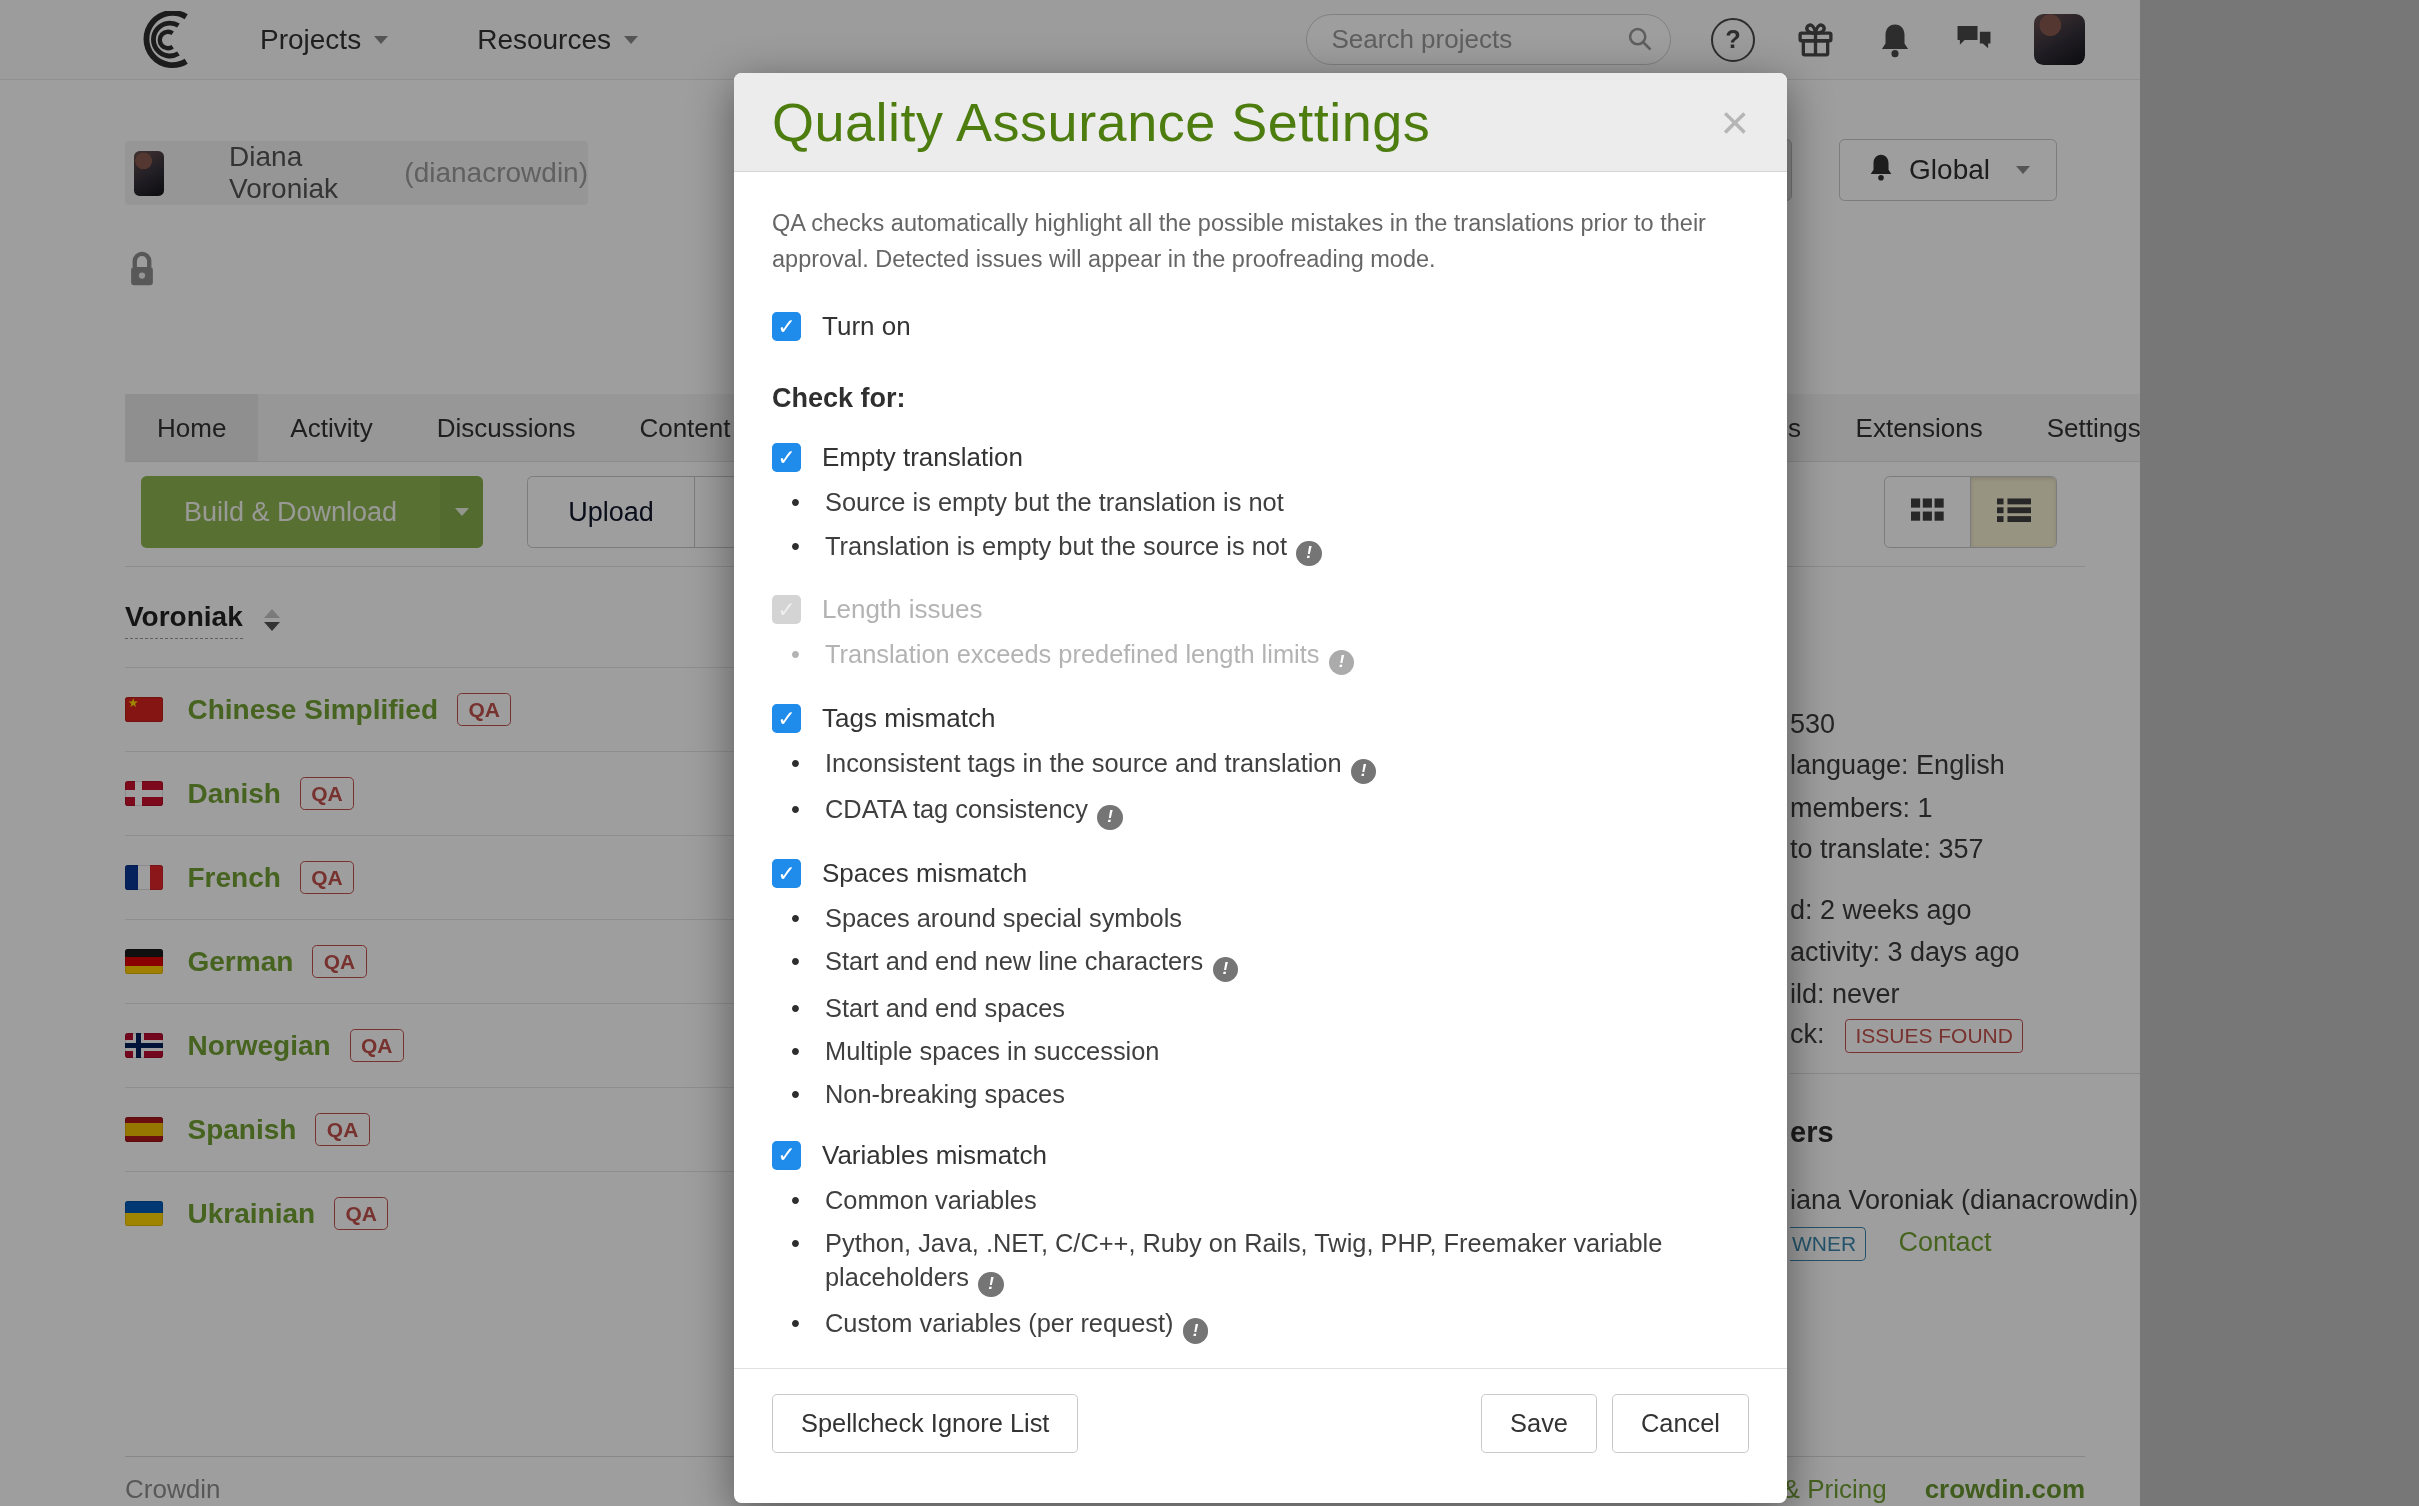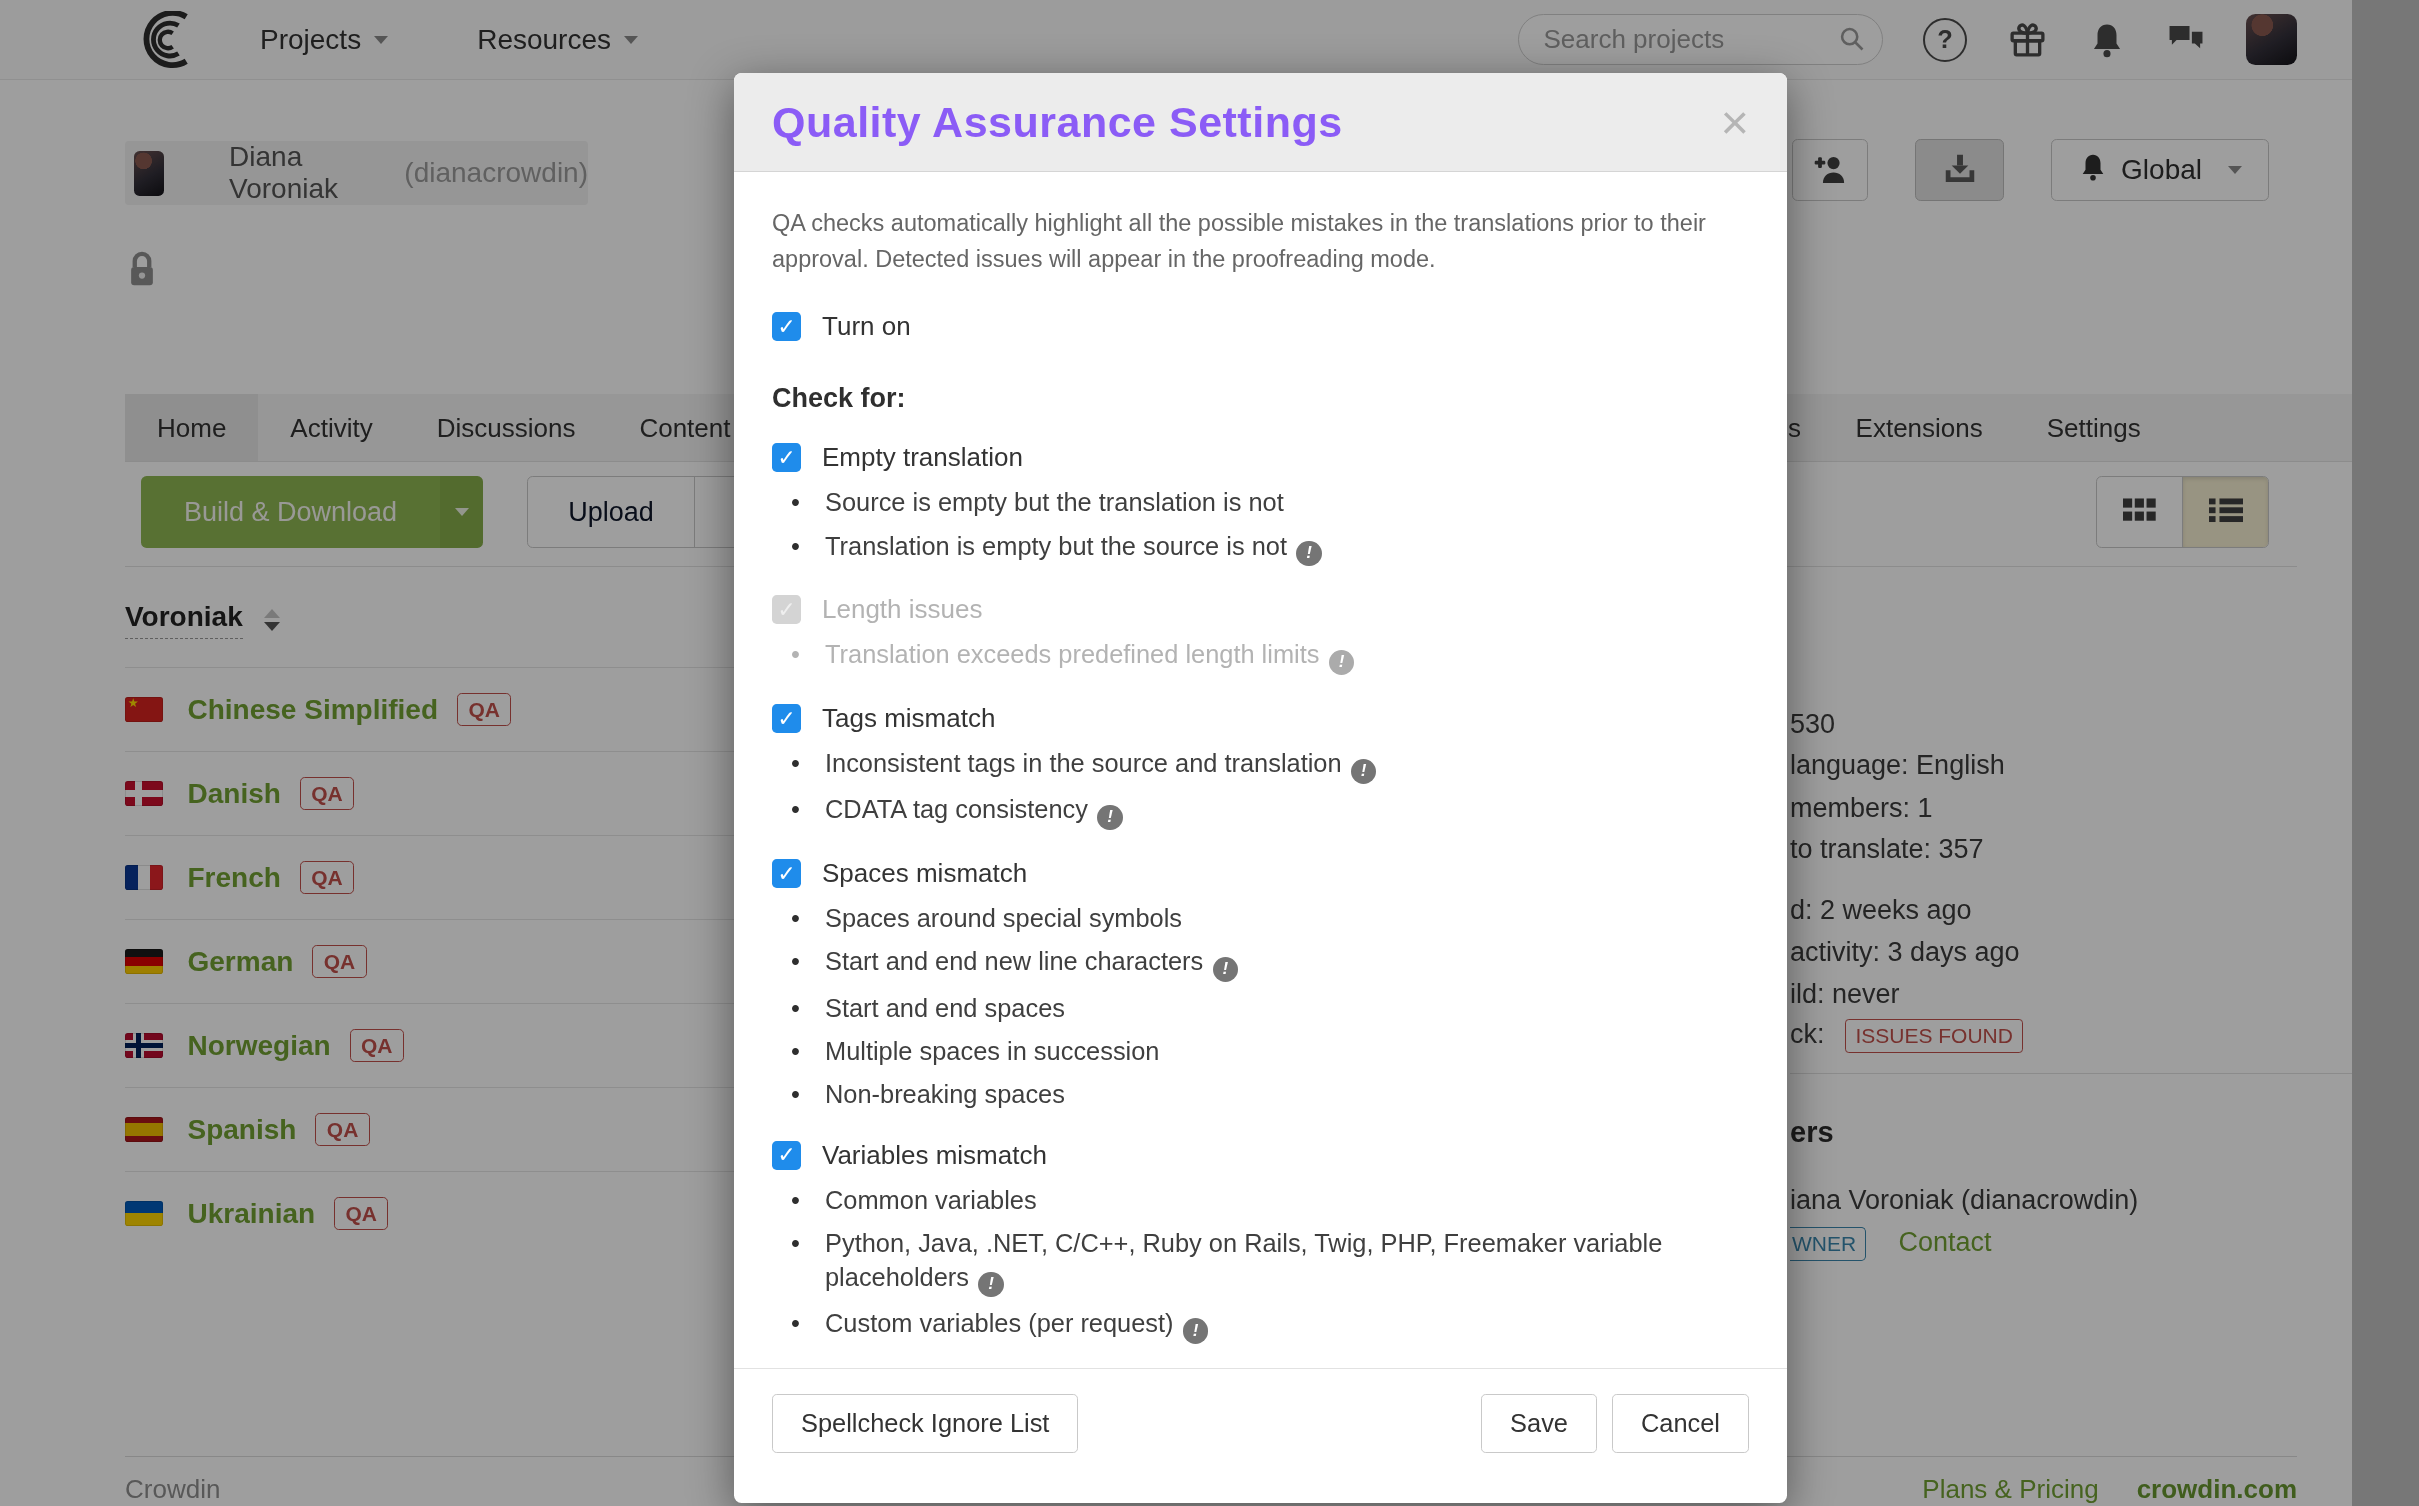--- a/index.html
+++ b/index.html
@@ -1,16 +1,16 @@
 <!DOCTYPE html>
 <html style="font-size:15px"><head>
 <meta charset="utf-8">
 <style>
   html,body{margin:0;padding:0;background:#777;}
-  .stage{position:relative;width:2352px;height:1507px;overflow:hidden;
+  .stage{position:relative;width:2140px;height:1507px;overflow:hidden;
          font-family:"Liberation Sans","DejaVu Sans",sans-serif;background:#ffffff;}
   .page{position:absolute;inset:0;background:#fff;}
 
   
   .navbar{position:absolute;top:0;left:0;right:0;height:80px;background:#fcfcfc;
           border-bottom:0.9px solid #e8e8e8;display:flex;align-items:center;
           padding:0 55px 0 132px;box-sizing:border-box;}
   .logo{display:inline-flex;margin-right:66px;}
   .navlink{display:inline-flex;align-items:center;font-size:28px;color:#333;margin-right:89px;cursor:pointer;}
   .caret{width:0;height:0;border-left:7.5px solid transparent;border-right:7.5px solid transparent;
@@ -117,21 +117,21 @@
   .pf-right{margin-left:auto;display:flex;gap:38px;align-items:center;}
   .pf-plans{color:#71a033;cursor:pointer;}
   .pf-site{color:#689630;font-weight:700;cursor:pointer;}
 
   
   .overlay{position:absolute;inset:0;background:rgba(0,0,0,0.38);}
   .modal{position:absolute;left:734px;top:73px;width:1053px;height:1430px;background:#fff;border-radius:7.5px;
          box-shadow:0 11.3px 45px rgba(0,0,0,.45);box-sizing:border-box;overflow:hidden;}
   .m-head{height:99px;background:#ececec;border-bottom:0.9px solid #d5d5d5;border-radius:7.5px 7.5px 0 0;
           display:flex;align-items:center;padding:0 38px;box-sizing:border-box;}
-  .m-title{font-size:43px;font-weight:700;color:#8b5cf6;letter-spacing:0.5px;}
+  .m-title{font-size:54px;font-weight:400;color:#4d7c0f;letter-spacing:0.5px;}
   .m-close{margin-left:auto;font-size:49px;color:#b5b5b5;cursor:pointer;line-height:1;font-weight:300;}
   .m-body{padding:0 38px;}
   .m-desc{margin-top:34px;font-size:23.5px;color:#666;line-height:1.52;width:970px;}
   .row-check{display:flex;align-items:center;gap:21px;margin-top:34px;}
   .cb{width:29px;height:29px;border-radius:4.7px;background:#1f8ceb;display:flex;align-items:center;
       justify-content:center;cursor:pointer;flex:0 0 29px;}
   .cb .tick{color:#fff;font-size:21.7px;font-weight:bold;font-family:"DejaVu Sans",sans-serif;line-height:1;}
   .cb-label{font-size:26px;color:#333;}
   .h-checkfor{margin-top:41px;font-size:27px;font-weight:700;color:#2f2f2f;}
   .section{margin-top:28px;}

